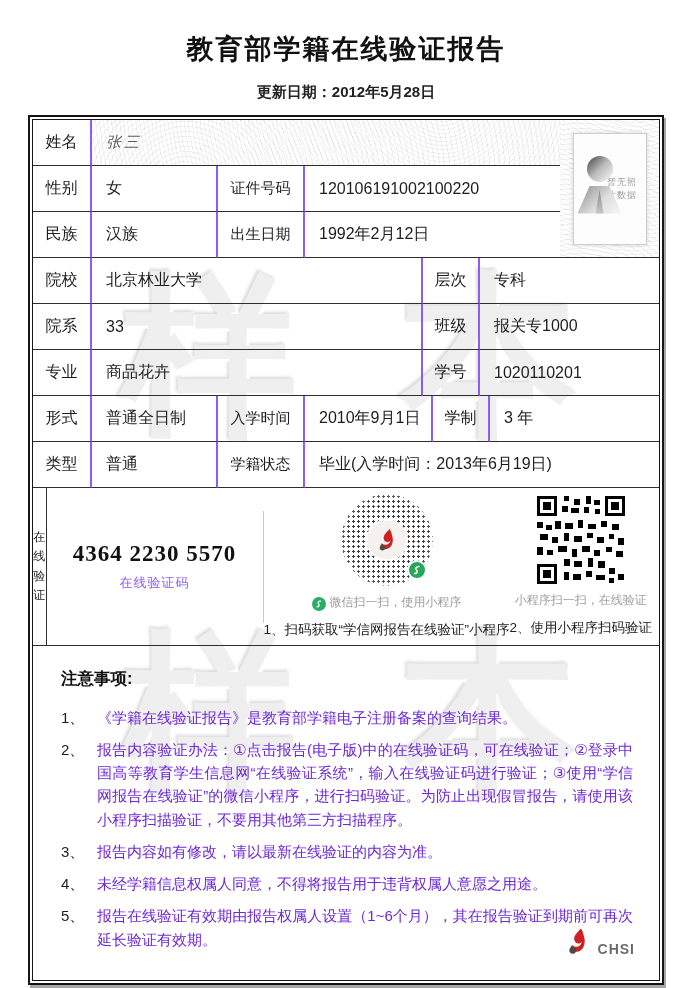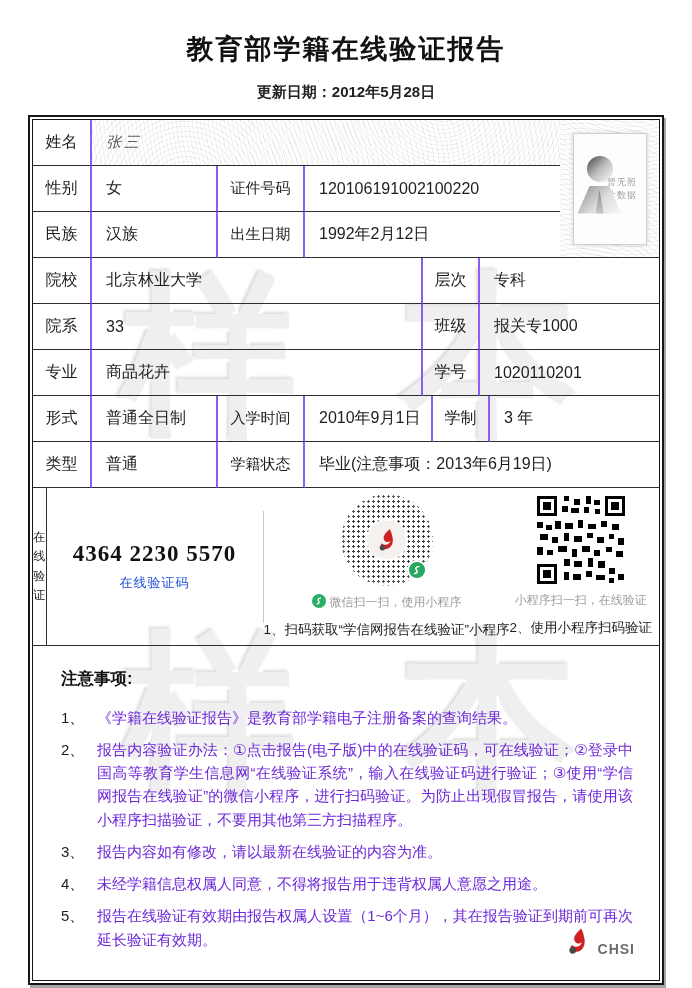--- a/index.html
+++ b/index.html
@@ -114,21 +114,21 @@
   }
   .verify-content {
     flex:1; border-bottom:1px solid #2e2e2e; display:flex; align-items:center;
     padding:6px 8px 6px 0;
   }
   .code-block { width:216px; text-align:center; }
   .code {
     font-family:"Liberation Serif","DejaVu Serif",serif; font-weight:bold;
     font-size:23px; color:#111; letter-spacing:1px; cursor:pointer;
   }
-  .code-caption { font-size:13px; color:#1d4ed8; margin-top:7px; letter-spacing:1px; }
+  .code-caption { font-size:13px; color:#8b5cf6; margin-top:7px; letter-spacing:1px; }
   .v-divider { width:1px; height:112px; background:#c9c9c9; }
 
   .qr-zone { flex:1; display:flex; }
   .qr-col { display:flex; flex-direction:column; align-items:center; justify-content:center; }
   .qr-col-1 { flex:1.32; }
   .qr-col-2 { flex:1; }
 
   .qr-circle {
     width:92px; height:92px; border-radius:50%; position:relative;
     background-image:radial-gradient(circle,#3c3c3c 1.1px, transparent 1.4px);
@@ -143,21 +143,21 @@
     box-shadow:0 0 0 2px rgba(255,255,255,.9);
   }
   .wx-badge {
     position:absolute; right:6px; bottom:6px; width:20px; height:20px; border-radius:50%;
     background:#27a85f; border:2px solid #fff;
     display:flex; align-items:center; justify-content:center;
   }
   .qr-square { width:88px; height:88px; }
   .qr-caption {
     margin-top:8px; font-size:12px; color:#9d9d9d; display:flex;
-    align-items:flex-start; gap:4px; white-space:nowrap;
+    align-items:flex-end; gap:4px; white-space:nowrap;
   }
   .qr-step { margin-top:10px; font-size:13.5px; color:#1d1d1d; white-space:nowrap; }
 
   .wx-dot {
     width:14px; height:14px; border-radius:50%; background:#2aae67;
     display:inline-flex; align-items:center; justify-content:center; flex:none;
   }
 
   
   .notes {
@@ -245,21 +245,21 @@
           <div class="c lbl colC">入学时间</div>
           <div class="c val colMid">2010年9月1日</div>
           <div class="c lbl colR-lbl">学制</div>
           <div class="c val colD last">3 年</div>
         </div>
 
         <div class="row h46">
           <div class="c lbl colA">类型</div>
           <div class="c val colB">普通</div>
           <div class="c lbl colC">学籍状态</div>
-          <div class="c val colD last">毕业(注意事项：2013年6月19日)</div>
+          <div class="c val colD last">毕业(入学时间：2013年6月19日)</div>
         </div>
 
         <div class="row verify-row">
           <div class="verify-lbl">
             <span>在线验证</span>
           </div>
           <div class="verify-content">
             <div class="code-block">
               <div class="code">4364 2230 5570</div>
               <div class="code-caption">在线验证码</div>

